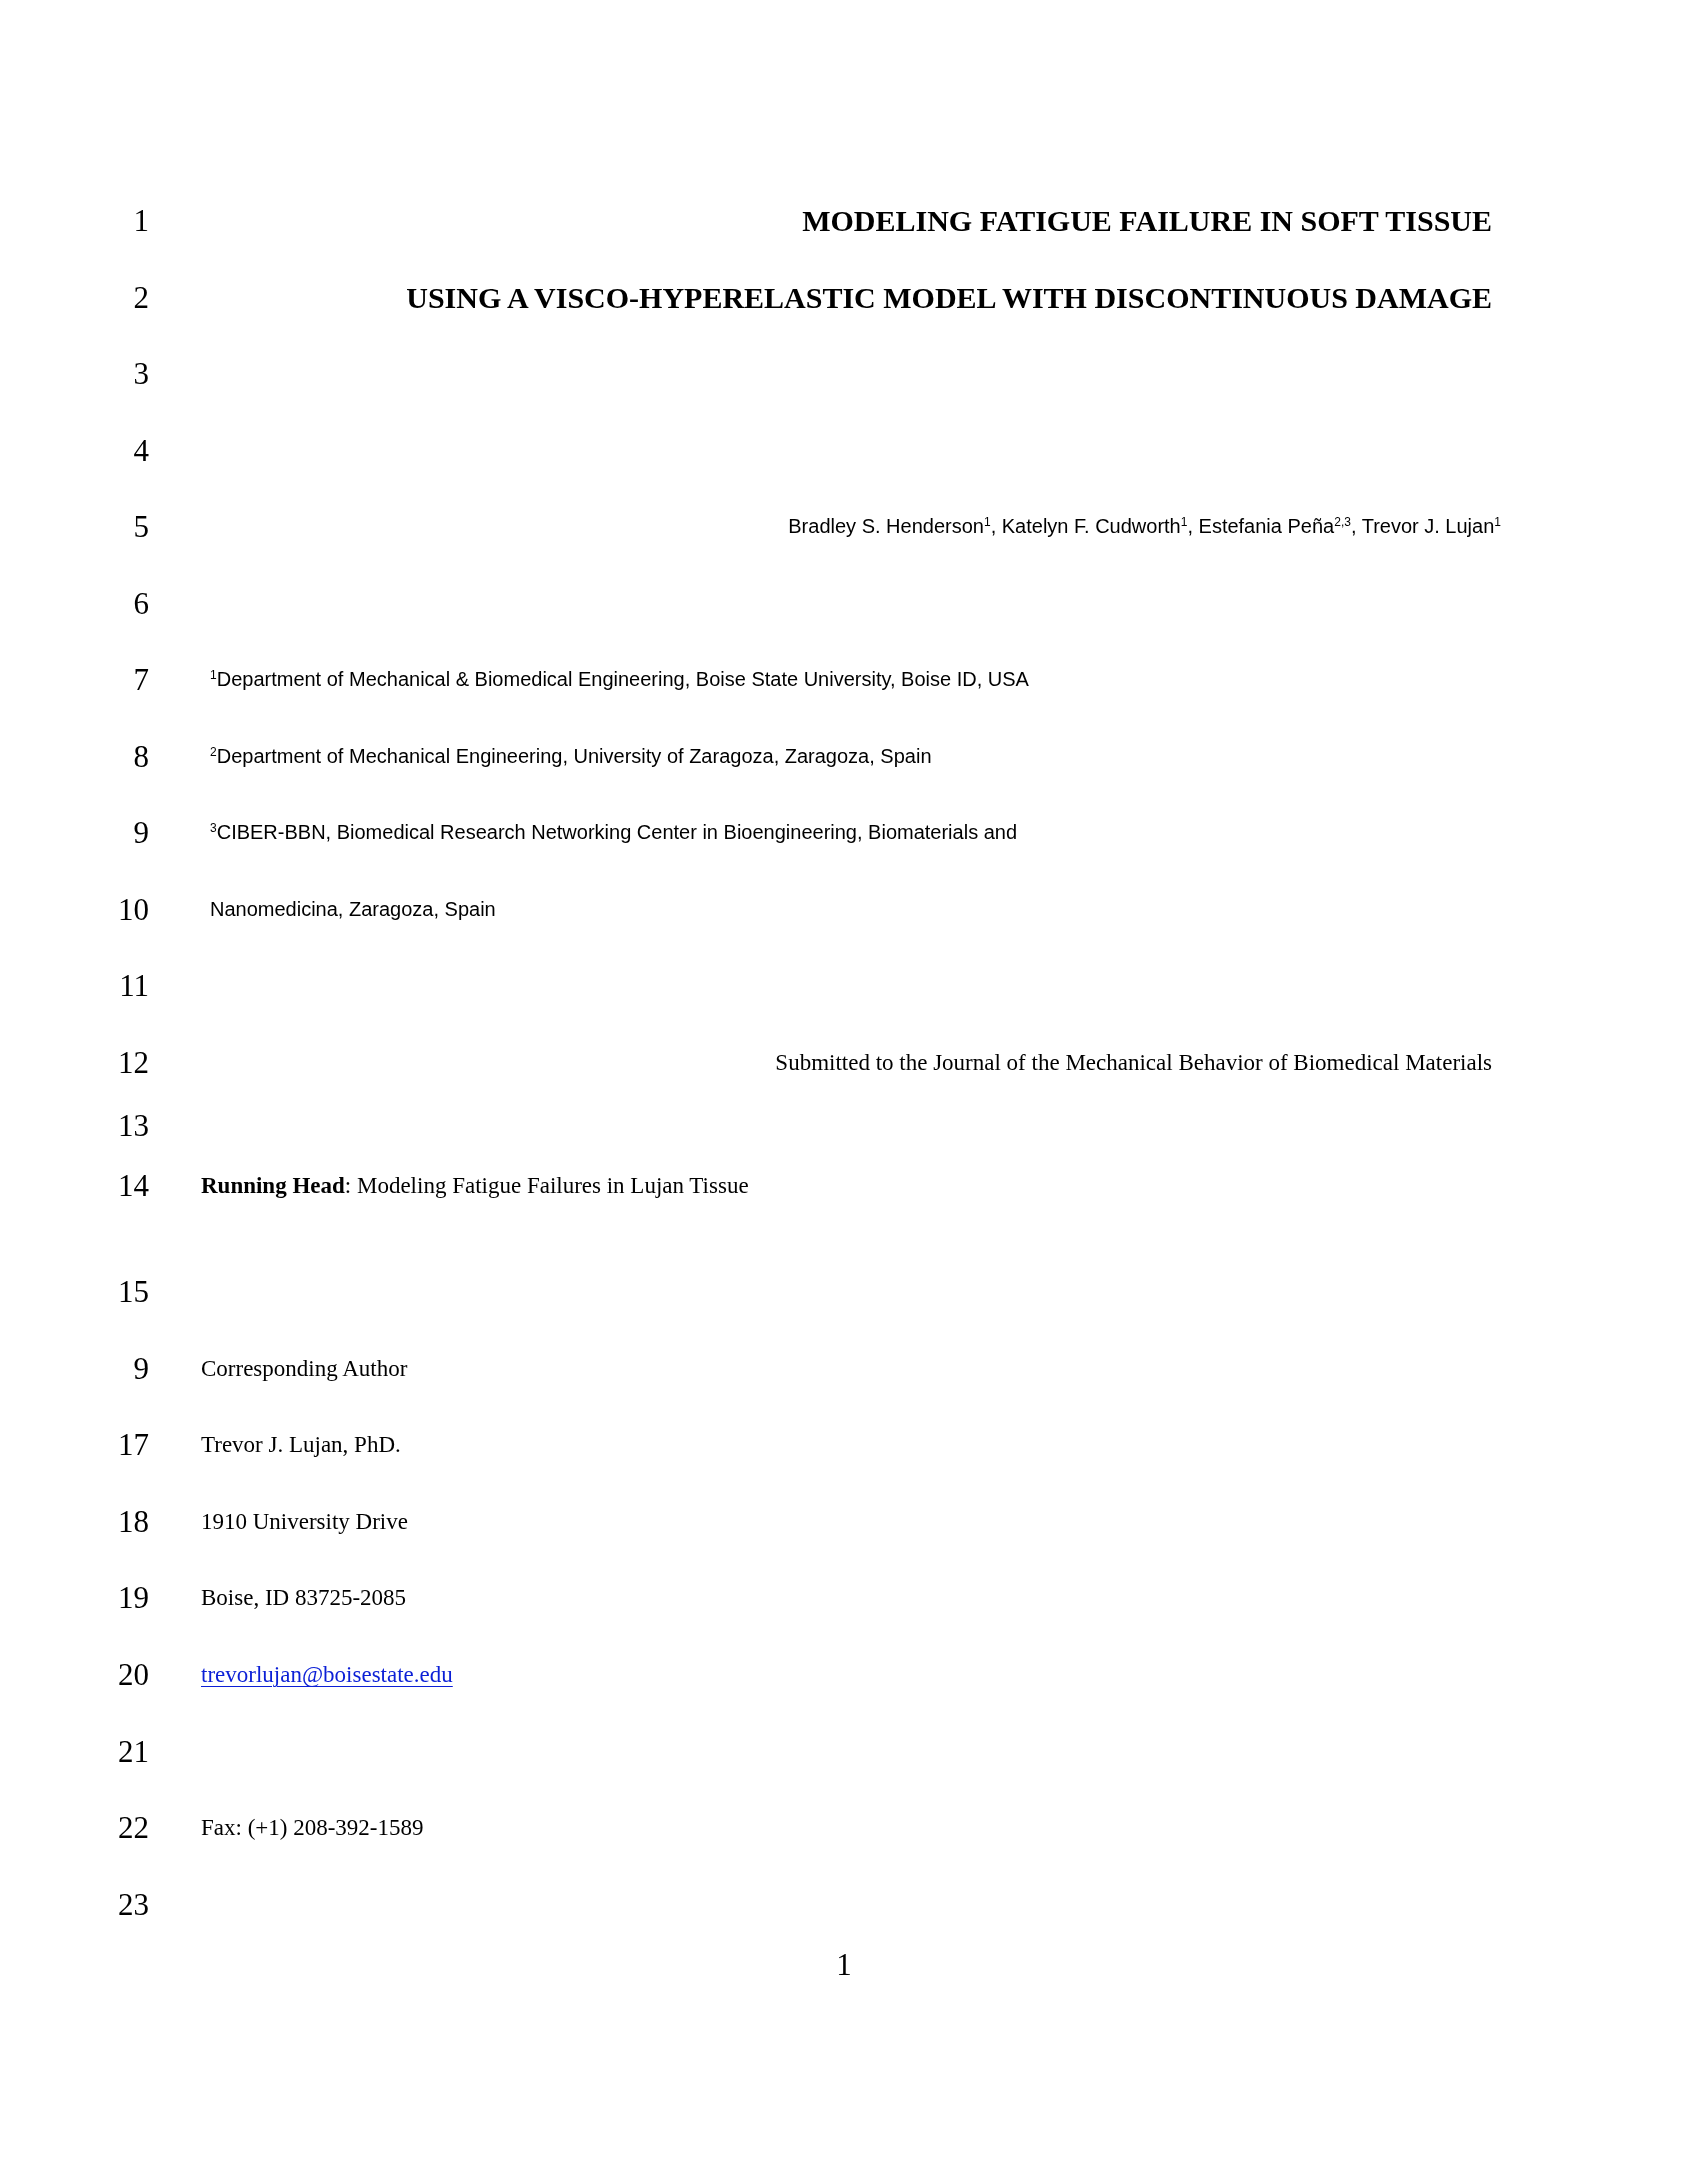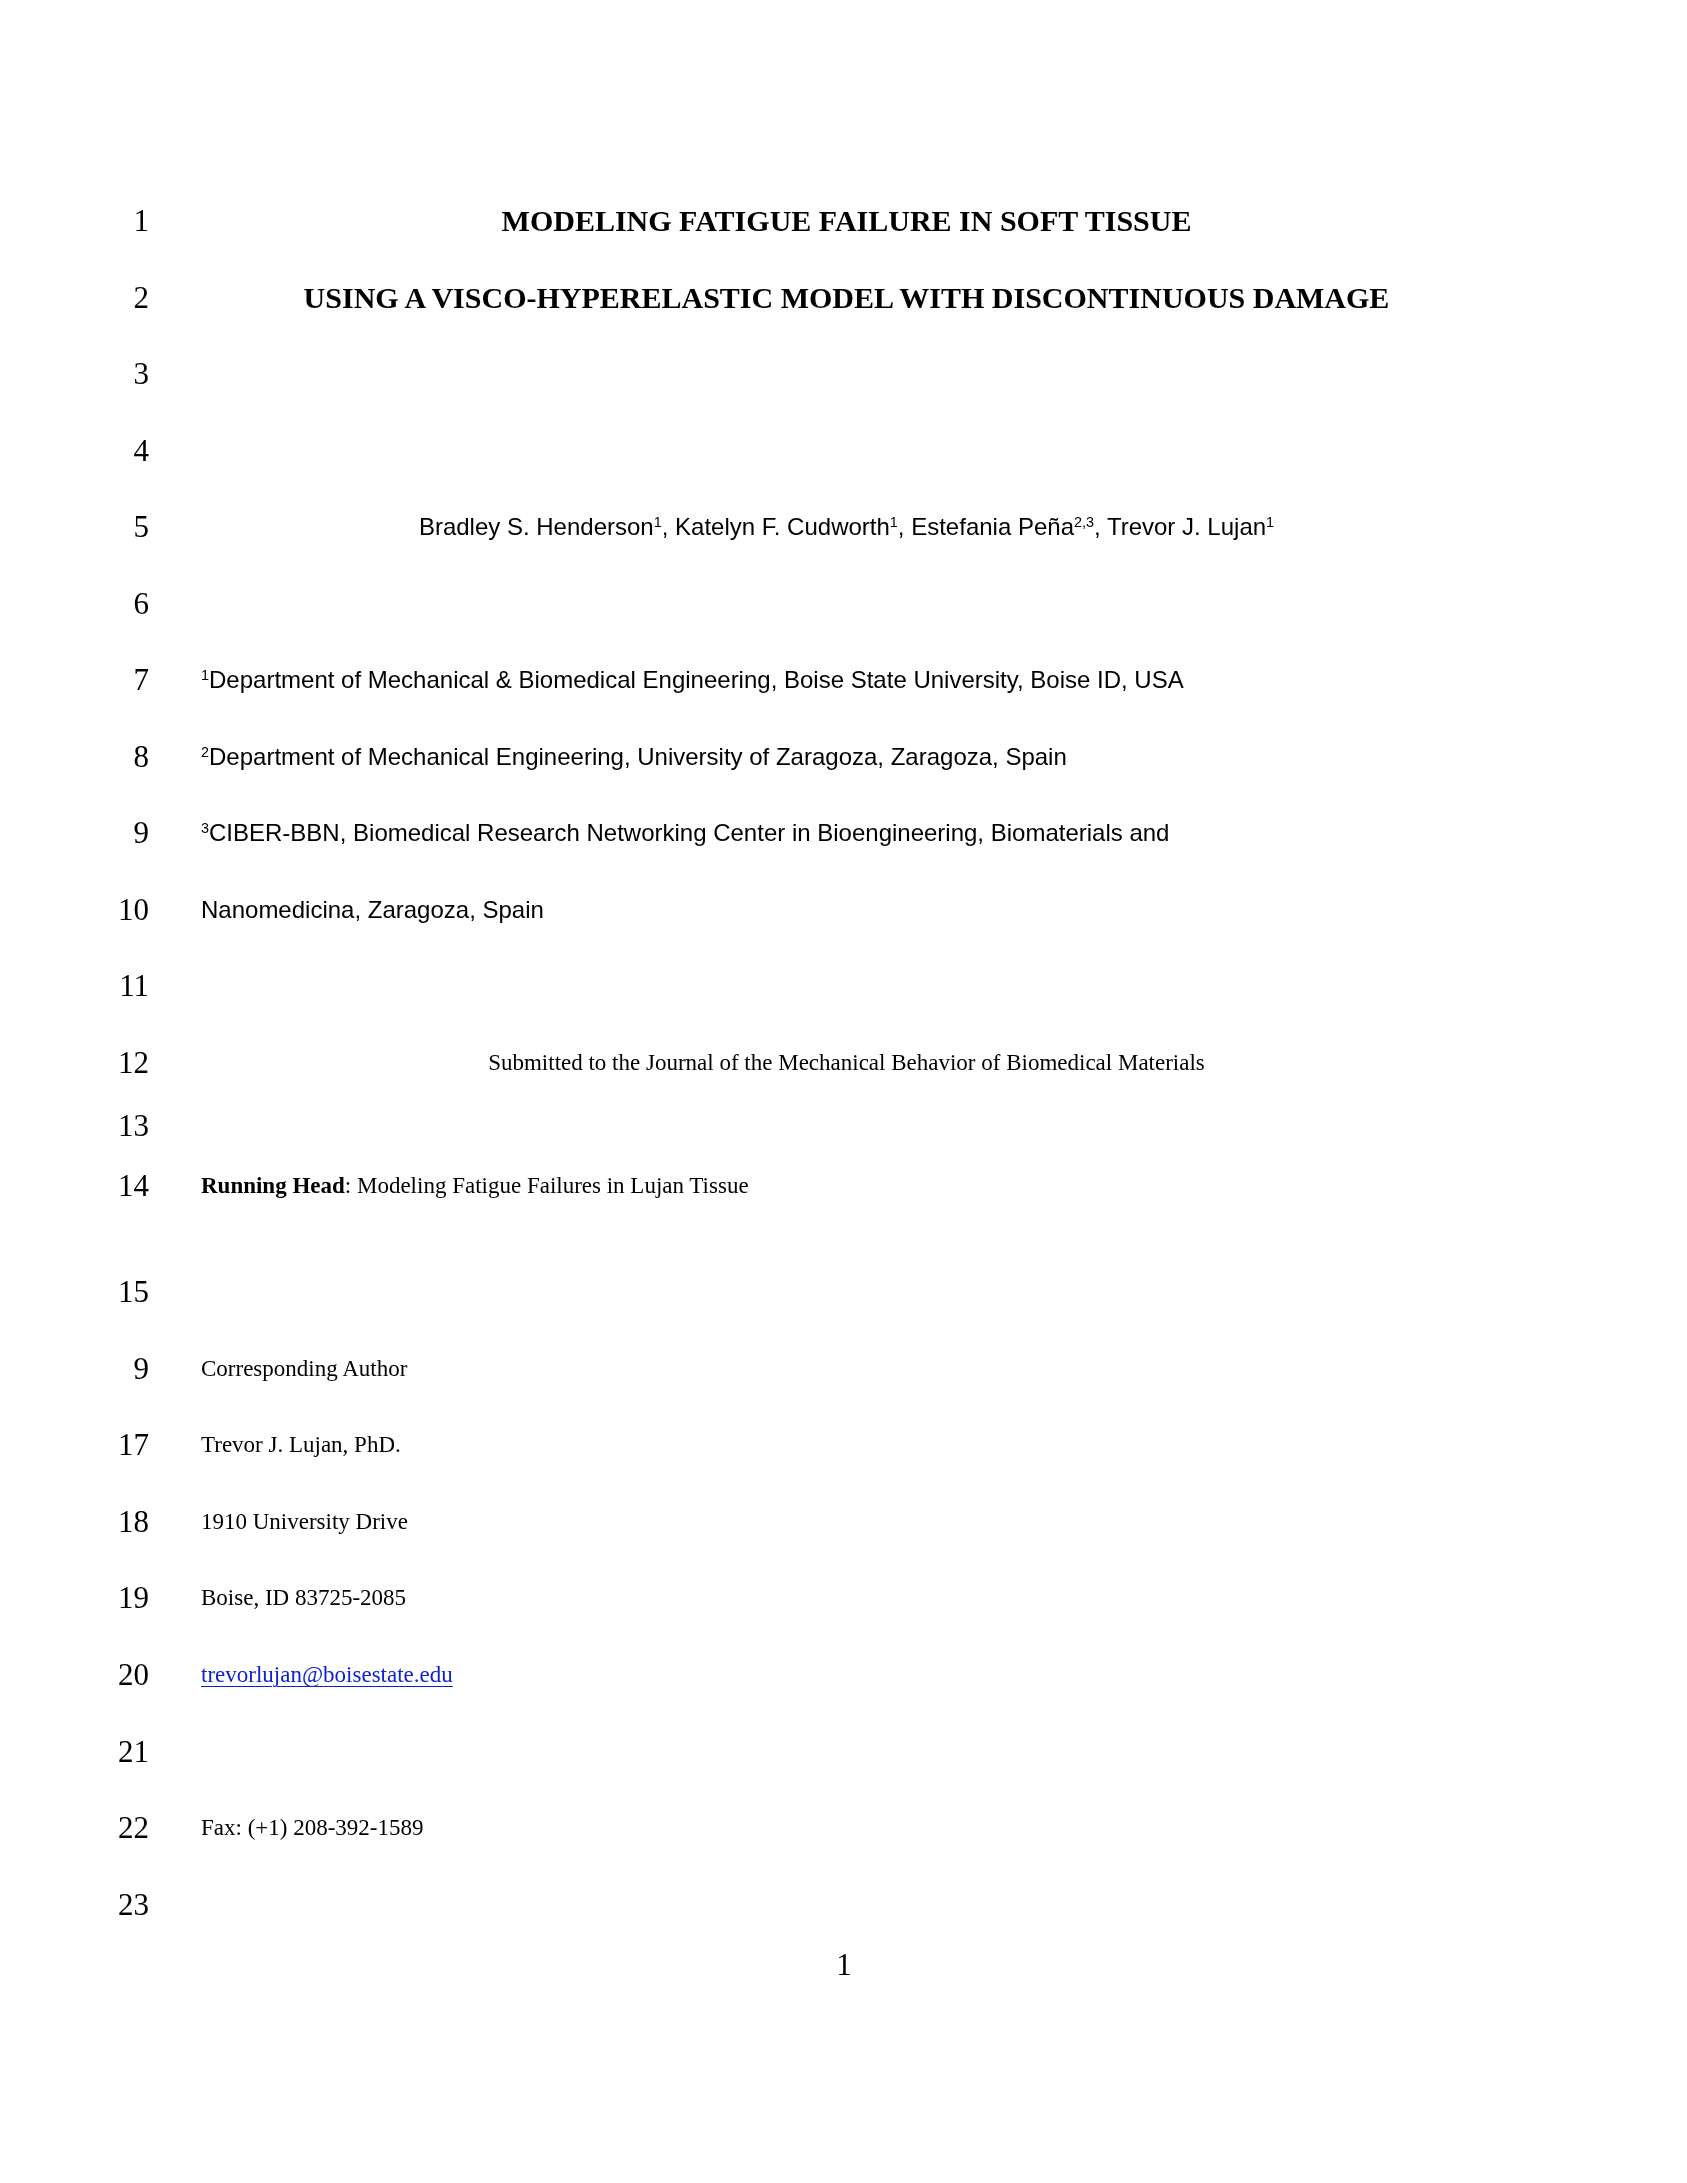--- a/index.html
+++ b/index.html
@@ -8,23 +8,23 @@
   .line { position: absolute; left: 0; width: 1688px; height: 77px; }
   .ln {
     position: absolute; right: 1539px; top: 0; width: 79px;
     text-align: right;
     font-family: "Liberation Serif", serif; font-size: 31px; color: #000; line-height: 77px;
   }
   .txt {
     position: absolute; left: 201px; top: 0; line-height: 77px;
     font-family: "Liberation Serif", serif; font-size: 23px; color: #000; white-space: nowrap;
   }
-  .center { left: 201px; width: 1291px; text-align: center; }
+  .center { left: 201px; width: 1291px; text-align: right; }
   .title { font-weight: bold; font-size: 30px; }
-  .sans { font-family: "Liberation Sans", sans-serif; font-size: 24px; }
+  .sans { font-family: "Liberation Sans", sans-serif; font-size: 20px; margin-left: 9px; }
   sup { font-size: 0.6em; vertical-align: 0.55em; line-height: 0; }
   .u { text-underline-offset: 4px; text-decoration-thickness: 1.3px; }
   .link { color: #0b1fd6; text-decoration: underline; text-underline-offset: 4px; text-decoration-thickness: 1.3px; }
   .bold { font-weight: bold; }
   .pagenum {
     position: absolute; left: 0; width: 1688px; top: 1926px; text-align: center;
     font-family: "Liberation Serif", serif; font-size: 31px; color: #000; line-height: 77px;
   }
 </style>
 </head>

